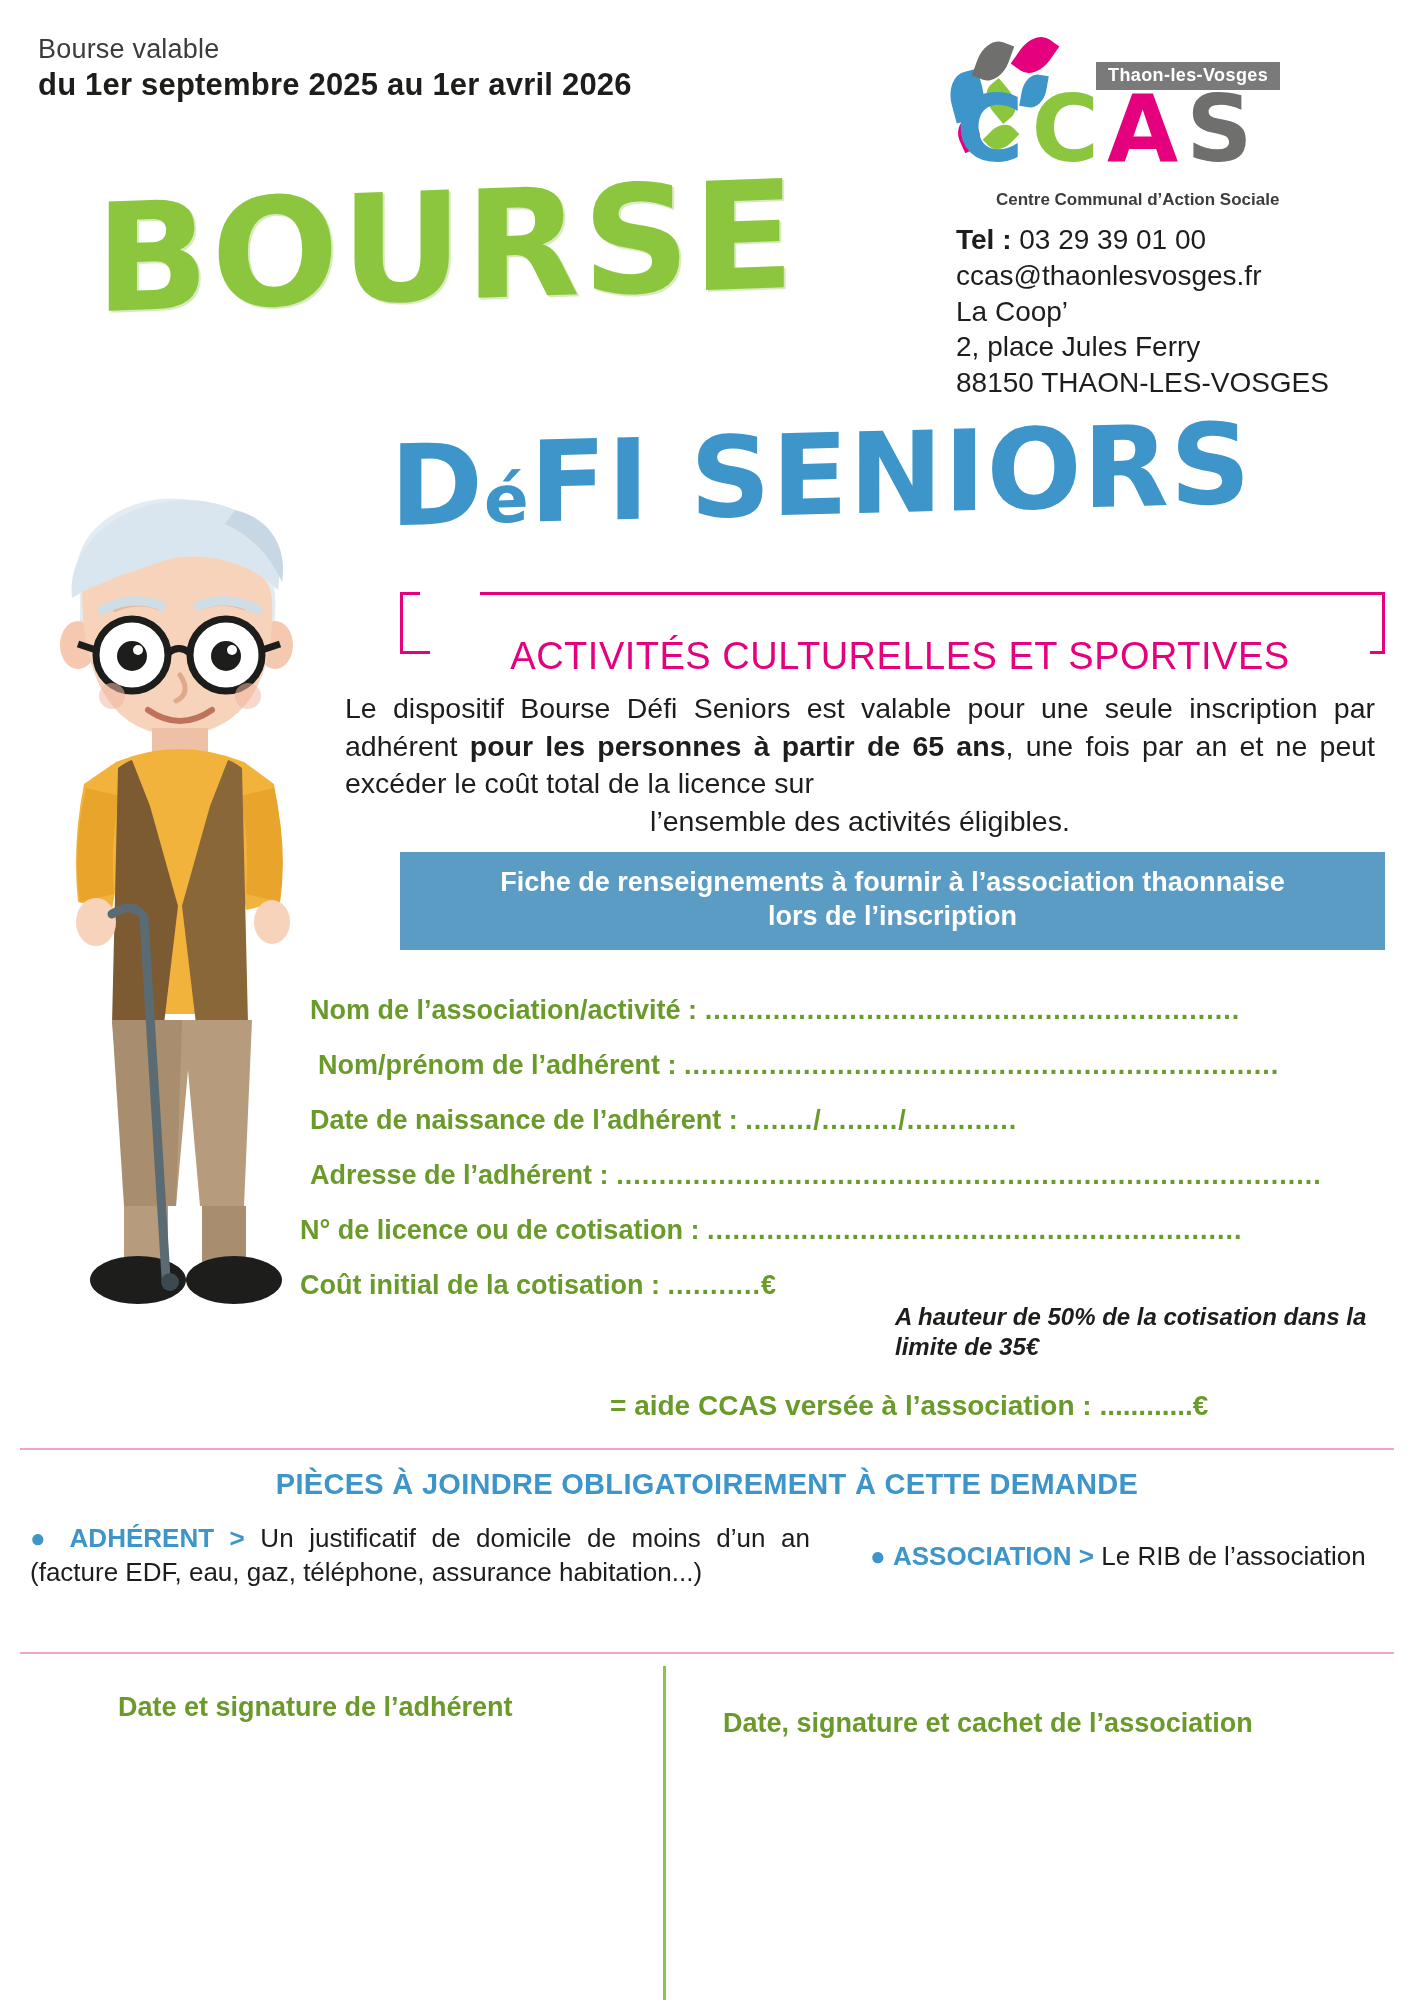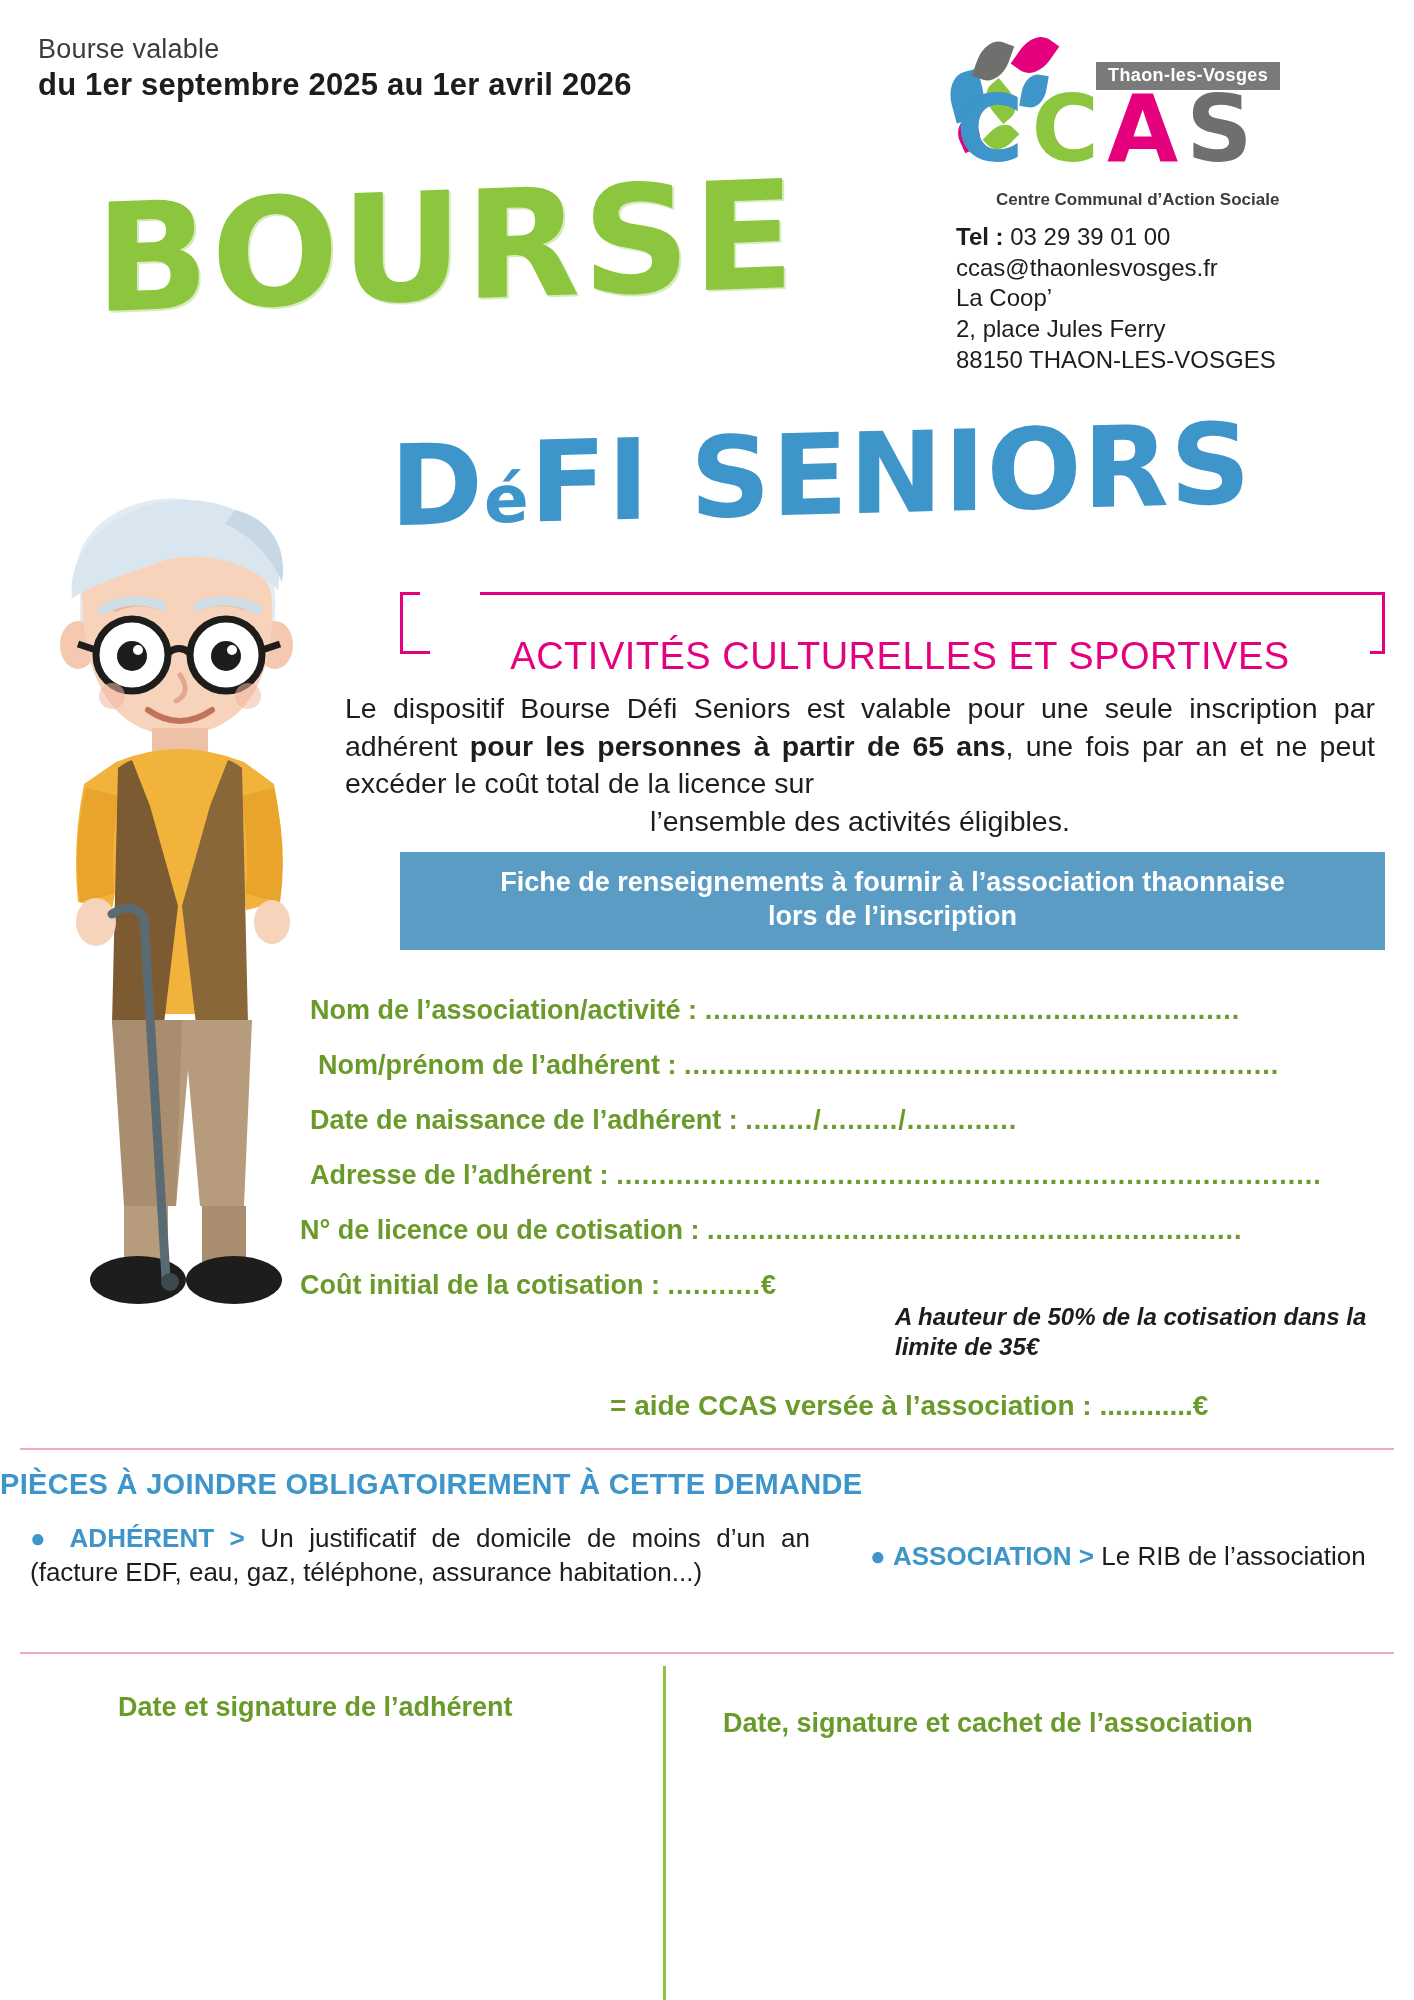--- a/index.html
+++ b/index.html
@@ -84,21 +84,21 @@
     left: 60px;
     font-size: 17px;
     font-weight: bold;
     color: #3c3c3b;
     white-space: nowrap;
   }
   .ccas-contact {
     position: absolute;
     top: 200px;
     left: 20px;
-    font-size: 24px;
+    font-size: 28px;
     color: #1d1d1b;
     line-height: 1.28;
     white-space: nowrap;
   }
   .ccas-contact b { font-weight: bold; }
 
   
   .title-bourse {
     position: absolute;
     top: 160px;
@@ -244,20 +244,21 @@
     height: 2px;
     background: #f0a6c8;
   }
   .hr1 { top: 1448px; }
   .hr2 { top: 1652px; }
   .pieces-title {
     position: absolute;
     top: 1468px;
     left: 0;
     width: 1414px;
+    text-align: center;
     font-size: 29px;
     font-weight: bold;
     color: #3d95c9;
     letter-spacing: .3px;
   }
   .pieces-col {
     position: absolute;
     font-size: 26px;
     line-height: 1.3;
     color: #1d1d1b;

